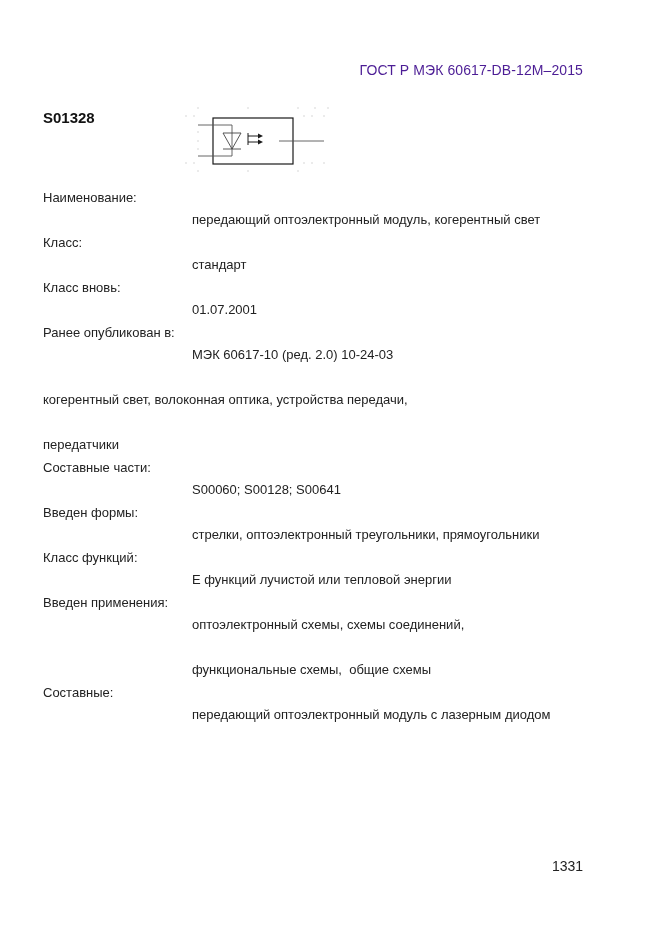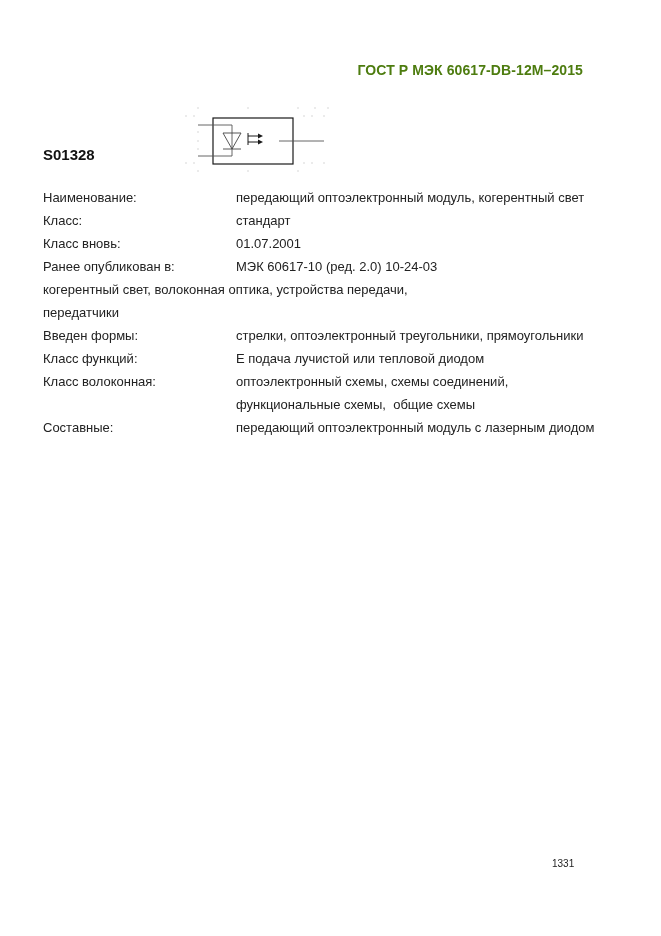--- a/index.html
+++ b/index.html
@@ -12,71 +12,70 @@
       height: 936px;
       position: relative;
       overflow: hidden;
       font-family: "Liberation Sans", "DejaVu Sans", sans-serif;
       color: #1a1a1a;
     }
     .header-std {
       position: absolute;
       top: 62px;
       right: 78px;
-      font-weight: bold;
+      font-weight: normal;
       font-size: 14px;
       letter-spacing: 0.1px;
-      color: #4d7c0f;
+      color: #4c1d95;
     }
     .symbol-id {
       position: absolute;
       left: 43px;
       top: 109px;
       font-weight: bold;
       font-size: 15px;
       color: #111;
-      margin-top: 37px;
     }
     .symbol-graphic {
       position: absolute;
       left: 184px;
       top: 104px;
       width: 150px;
       height: 70px;
     }
     .fields {
       position: absolute;
       left: 43px;
       top: 186px;
       width: 560px;
       font-size: 13px;
       line-height: 23px;
     }
     .field-row {
       display: flex;
-      gap: 44px;
     }
     .field-label {
       width: 149px;
       flex: 0 0 149px;
       color: #222;
     }
     .field-values {
       flex: 1;
       color: #222;
     }
     .field-values span {
       display: block;
       white-space: pre;
+      margin-top: 22px;
     }
     .page-number {
       position: absolute;
       left: 552px;
       top: 858px;
-      font-size: 10px;
+      font-size: 14px;
       color: #222;
       text-align: center;
     }
   </style>
 </head>
 <body>
 
 <div>
 
   <div class="header-std">ГОСТ Р МЭК 60617-DB-12M–2015</div>
@@ -154,33 +153,39 @@
           <span>МЭК 60617-10 (ред. 2.0) 10-24-03</span>
         </div>
     </div>
     <div class="field-row">
       <div class="field-values">
         <span>когерентный свет, волоконная оптика, устройства передачи,</span>
         <span>передатчики</span>
       </div>
     </div>
     <div class="field-row">
+      <div class="field-label">Составные части:</div>
+      <div class="field-values">
+          <span>S00060; S00128; S00641</span>
+        </div>
+    </div>
+    <div class="field-row">
       <div class="field-label">Введен формы:</div>
       <div class="field-values">
           <span>стрелки, оптоэлектронный треугольники, прямоугольники</span>
         </div>
     </div>
     <div class="field-row">
       <div class="field-label">Класс функций:</div>
       <div class="field-values">
-          <span>Е подача лучистой или тепловой диодом</span>
+          <span>Е функций лучистой или тепловой энергии</span>
         </div>
     </div>
     <div class="field-row">
-      <div class="field-label">Класс волоконная:</div>
+      <div class="field-label">Введен применения:</div>
       <div class="field-values">
         <span>оптоэлектронный схемы, схемы соединений,</span>
         <span>функциональные схемы,  общие схемы</span>
       </div>
     </div>
     <div class="field-row">
       <div class="field-label">Составные:</div>
       <div class="field-values">
           <span>передающий оптоэлектронный модуль с лазерным диодом</span>
         </div>

